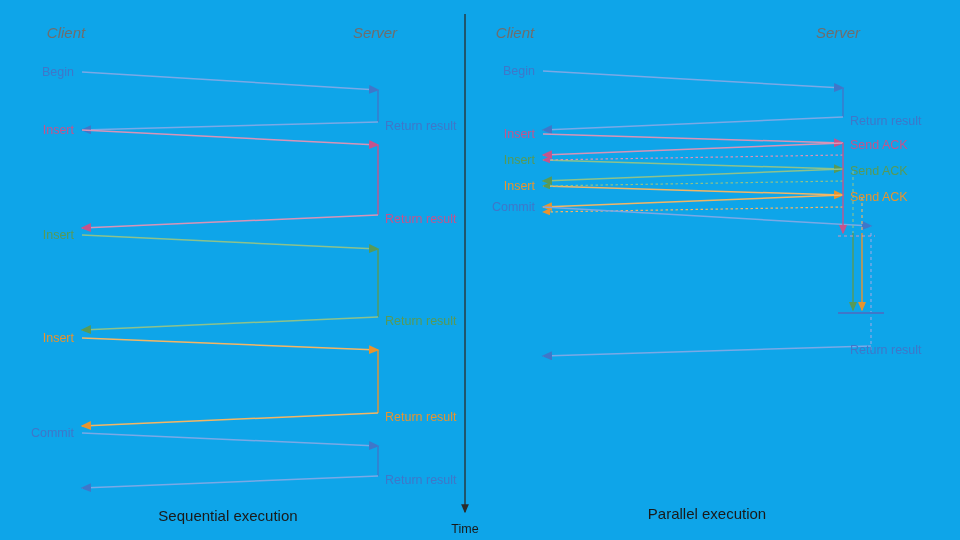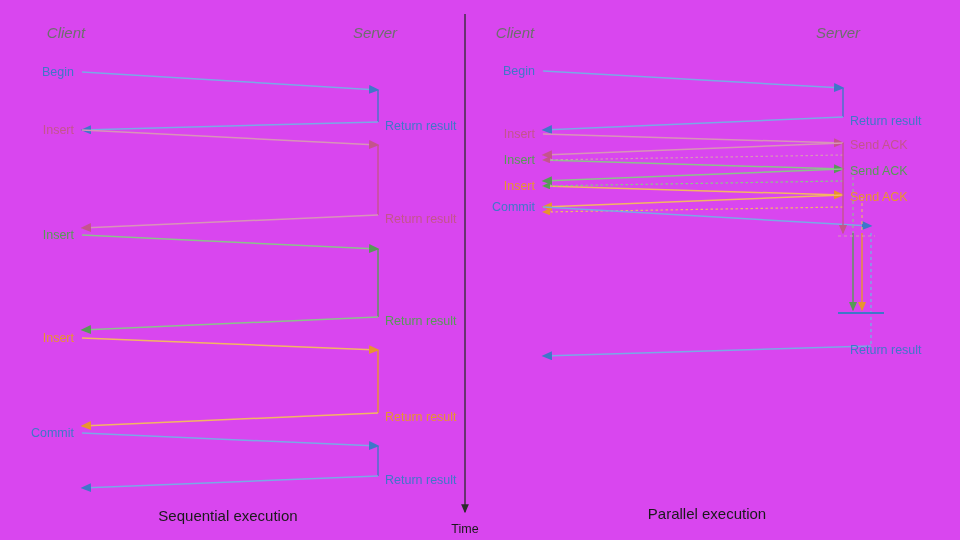--- a/index.html
+++ b/index.html
@@ -4,21 +4,21 @@
 <style>
   html, body {
     margin: 0;
     padding: 0;
     background: #ffffff;
   }
   #stage {
     position: relative;
     width: 960px;
     height: 540px;
-    background: #d946ef;
+    background: #0ea5e9;
     font-family: "Liberation Sans", sans-serif;
     overflow: hidden;
   }
   svg.layer {
     position: absolute;
     inset: 0;
     width: 960px;
     height: 540px;
   }
   .lane-header {

